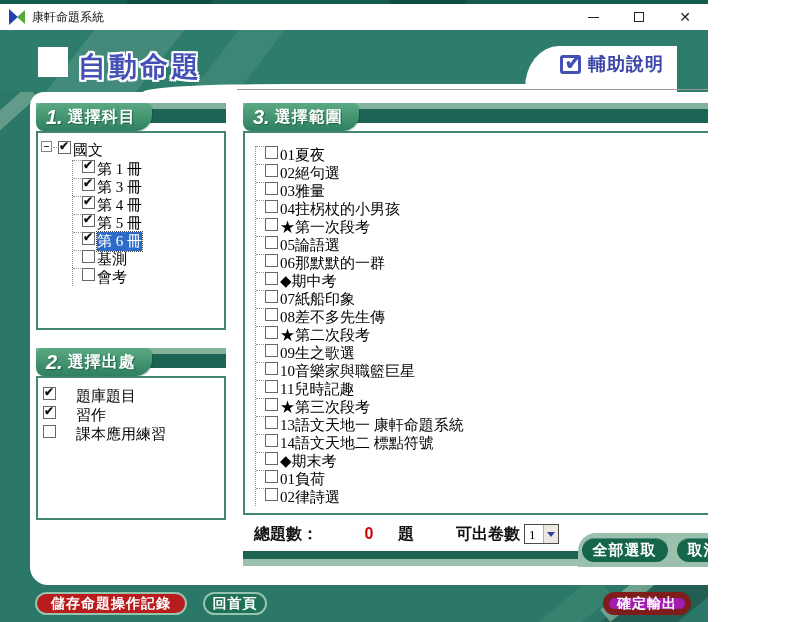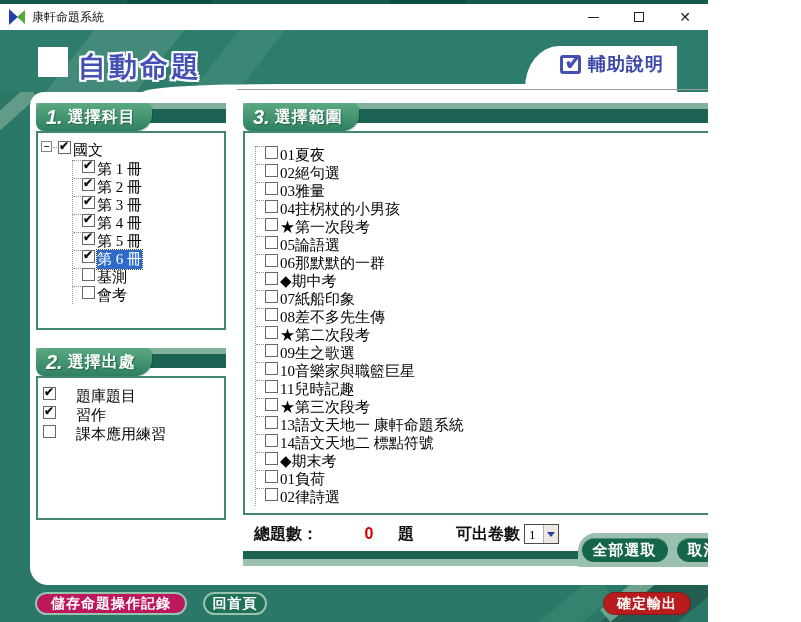--- a/index.html
+++ b/index.html
@@ -110,23 +110,23 @@
   .bar-sage { position:absolute; left:213px; top:467px; width:337px; height:7px; background:#9CC0AE; }
   .btn-tab { position:absolute; left:548px; top:441px; width:188px; height:34px; background:#9CC0AE;
              border-radius:18px 0 0 0; display:flex; align-items:center; justify-content:center; gap:9px; }
   .pill { height:24px; border-radius:13px; background:#15654B; color:#fff; font-weight:bold; font-size:15px;
           display:flex; align-items:center; padding:0 11px; letter-spacing:1px; cursor:pointer;
           box-shadow:inset 0 1px 0 rgba(255,255,255,.25); }
 
   
   .bbtn { position:absolute; top:592px; height:23px; border-radius:13px; color:#fff; font-weight:bold; font-size:14px;
           display:flex; align-items:center; justify-content:center; letter-spacing:1px; z-index:3; cursor:pointer; }
-  .btn-save { left:35px; width:152px; background:#be185d; border:2px solid #96C2AE; }
+  .btn-save { left:35px; width:152px; background:#b91c1c; border:2px solid #96C2AE; }
   .btn-home { left:203px; width:64px; background:#1E7157; border:2px solid #96C2AE; }
-  .btn-confirm { left:603px; width:88px; background:#b91c1c; border:1px solid #7f1d1d; }
+  .btn-confirm { left:603px; width:88px; background:#a21caf; border:6px solid #7f1d1d; }
 </style>
 </head>
 <body>
 
 <div class="stage">
 
   <span class="stripe hs1"></span>
   <span class="stripe hs2"></span>
   <span class="stripe hs3"></span>
   <span class="stripe ls1"></span>
@@ -185,25 +185,20 @@
           <div class="rootrow">
             <span class="exp"></span>
             <span class="cb on"></span>
             <span class="lbl">國文</span>
           </div>
           <div class="kids">
               <div class="row">
                 <span class="stub"></span>
                 <span class="cb on"></span>
                 <span class="lbl">第 1 冊</span>
-              </div>
-              <div class="row">
-                <span class="stub"></span>
-                <span class="cb on"></span>
-                <span class="lbl">第 2 冊</span>
               </div>
               <div class="row">
                 <span class="stub"></span>
                 <span class="cb on"></span>
                 <span class="lbl">第 3 冊</span>
               </div>
               <div class="row">
                 <span class="stub"></span>
                 <span class="cb on"></span>
                 <span class="lbl">第 4 冊</span>

